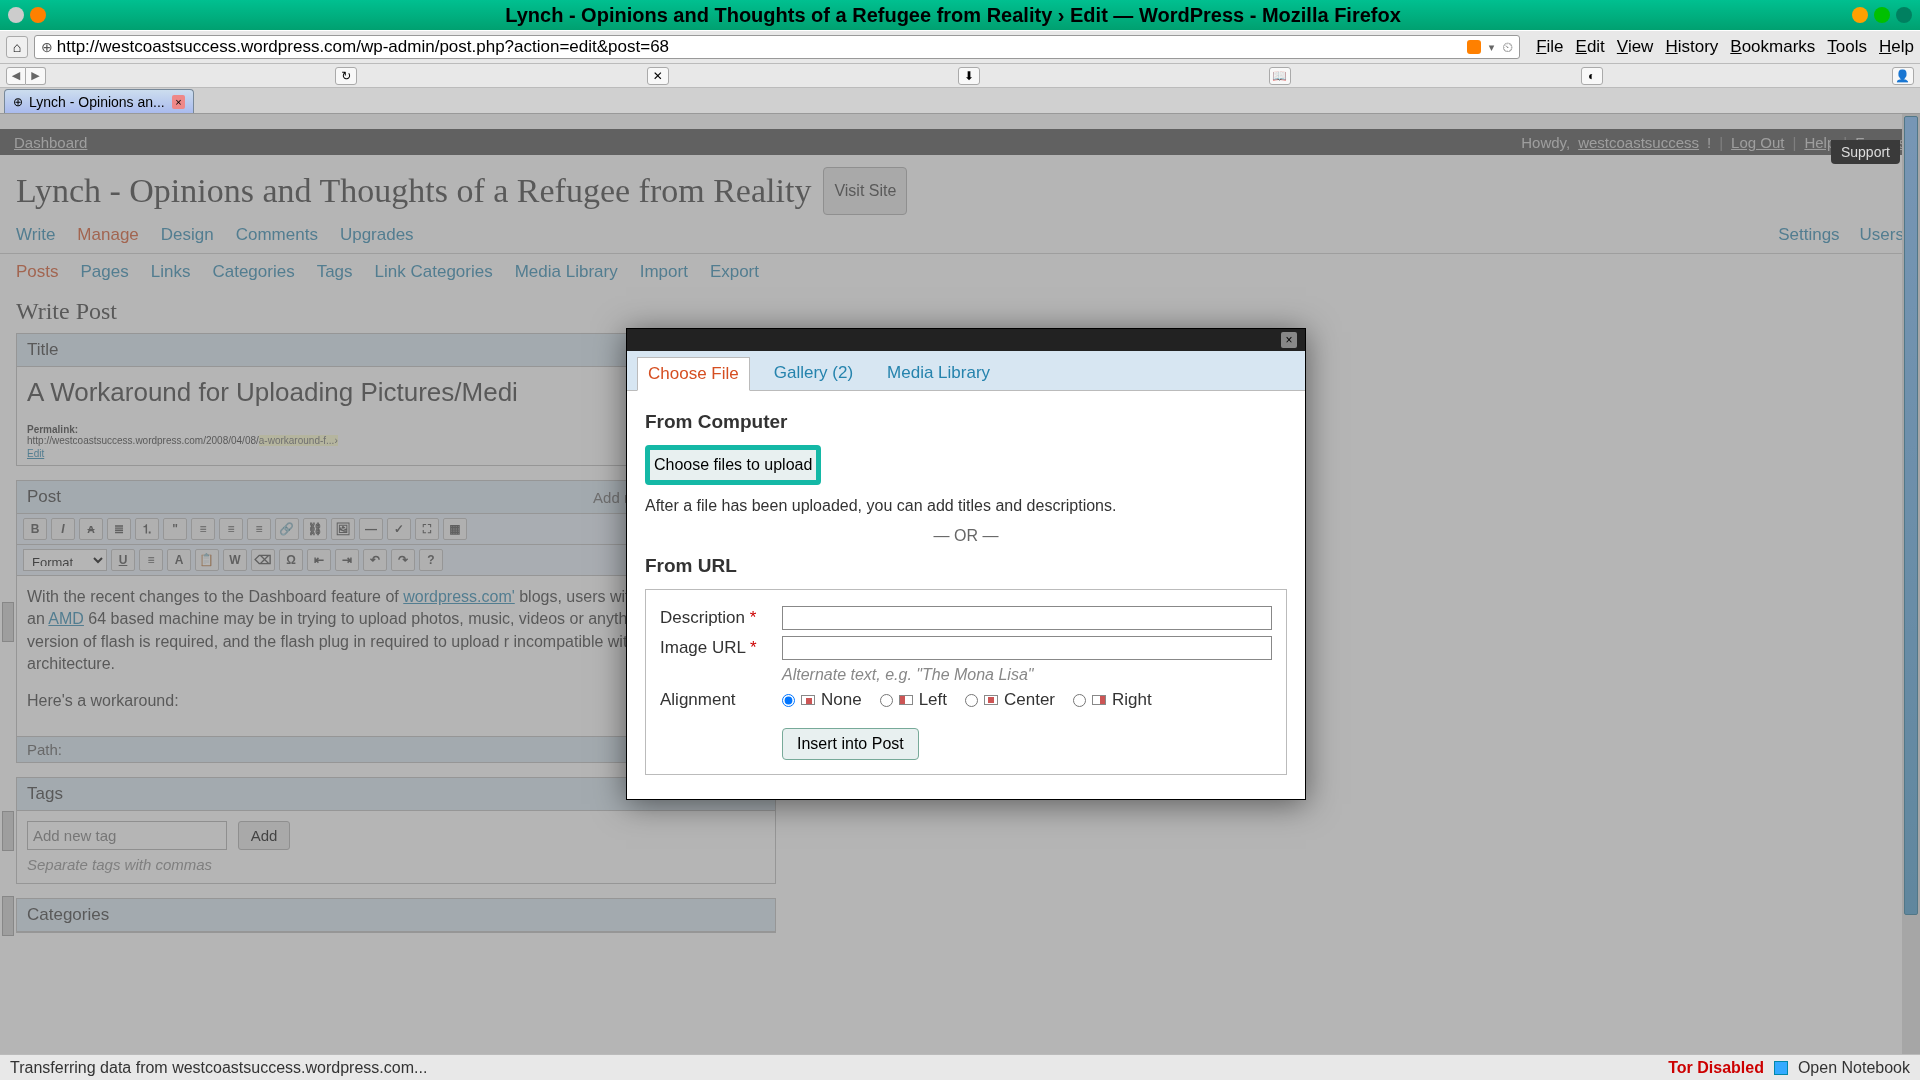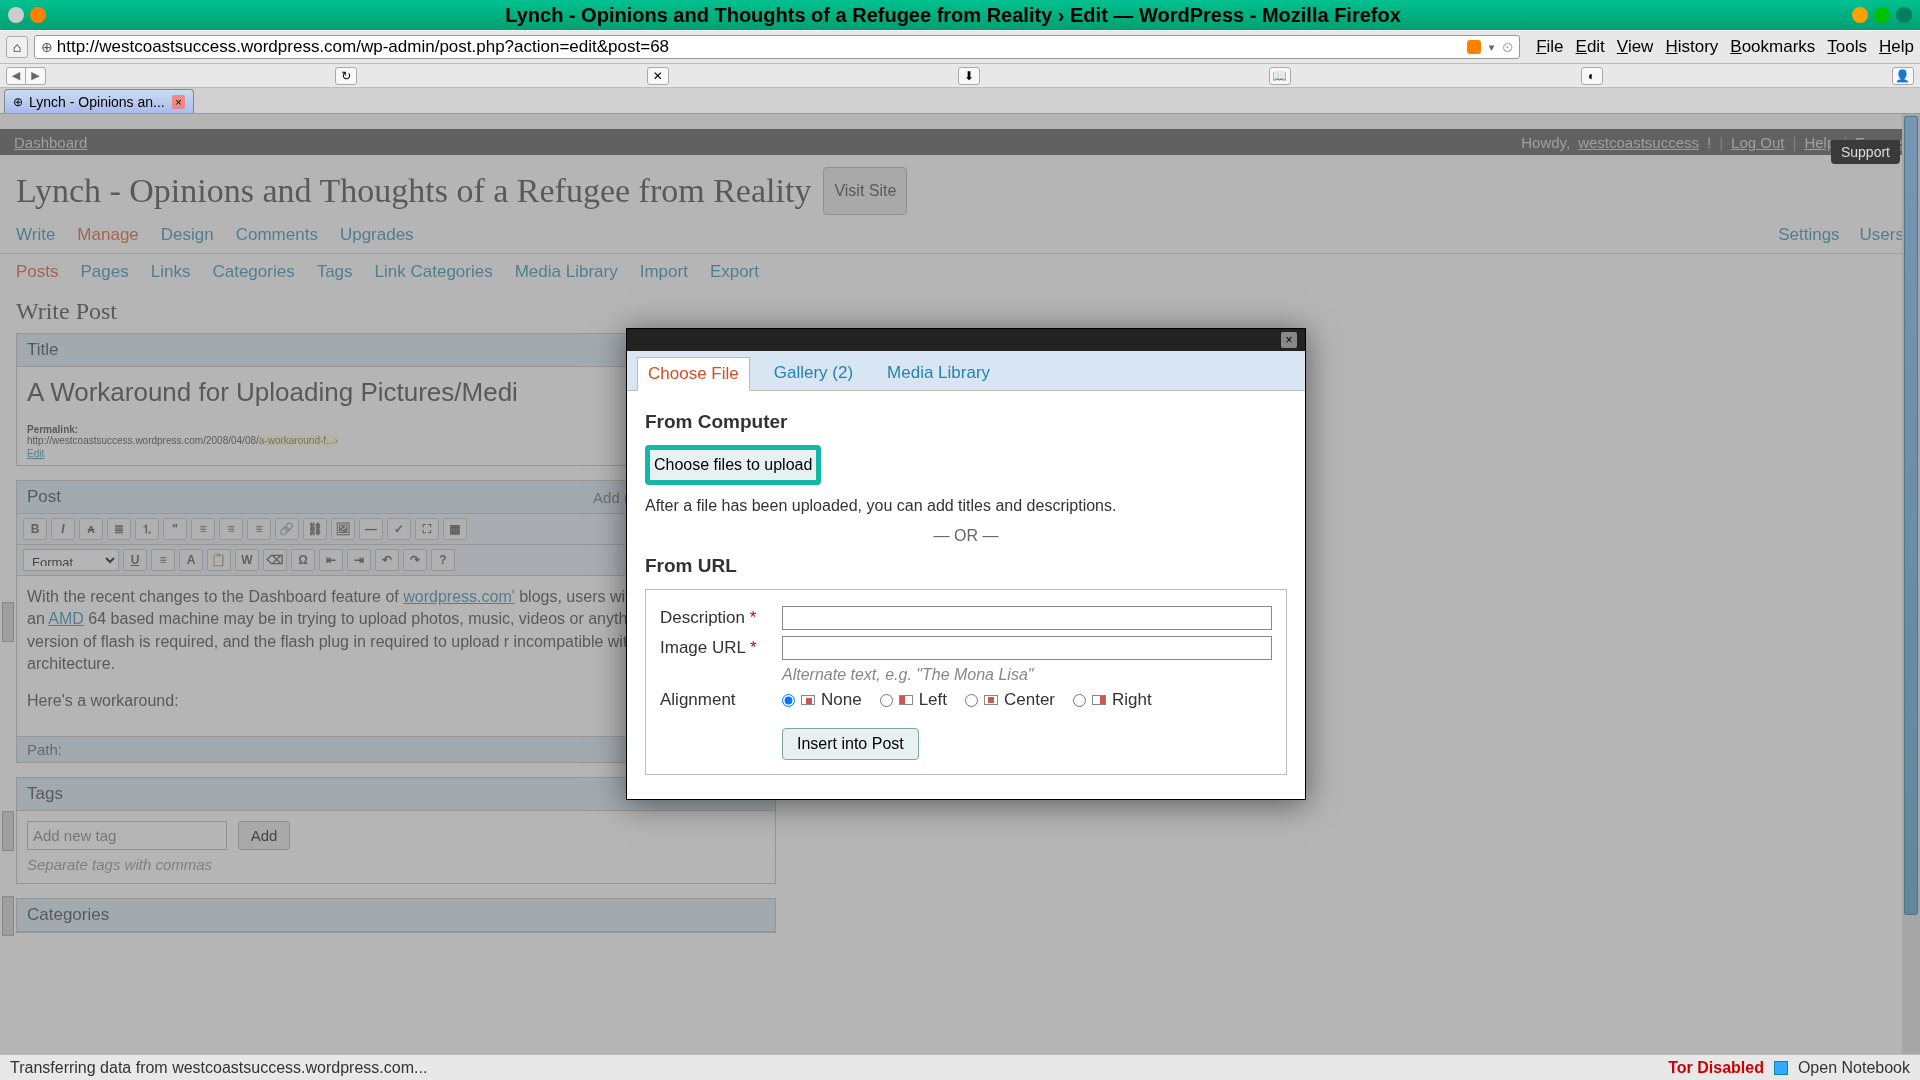--- a/index.html
+++ b/index.html
@@ -83,21 +83,21 @@
 .permalink { padding: 6px 10px; font-size: 10px; color: #333; }
 .permalink .slug { background: #ffffcc; color: #666; }
 .permalink .edit { color: #2583ad; text-decoration: underline; display: block; margin-top: 2px; }
 
 
 .editor .mb-head { display: flex; justify-content: space-between; }
 .media-icons { display: flex; gap: 6px; align-items: center; font-size: 15px; color: #666; }
 .media-icons .mi { width: 18px; height: 16px; background: #aaa; border: 1px solid #888; border-radius: 2px; }
 .toolbar-row { background: #e4eef8; border-bottom: 1px solid #bbb; padding: 4px 6px; display: flex; gap: 4px; flex-wrap: wrap; align-items: center; }
 .tbtn { width: 24px; height: 22px; background: #f4f4f4; border: 1px solid #bbb; border-radius: 2px; display: flex; align-items: center; justify-content: center; font-size: 12px; color: #444; font-weight: bold; }
-.format-sel { width: 96px; height: 22px; background: #fff; border: 1px solid #bbb; font-size: 13px; padding: 4px 4px; }
+.format-sel { width: 84px; height: 22px; background: #fff; border: 1px solid #bbb; font-size: 13px; padding: 4px 4px; }
 .editor-body { min-height: 160px; padding: 10px; font-size: 16px; color: #333; line-height: 1.4; }
 .editor-body a { color: #2583ad; text-decoration: underline; }
 .editor-path { background: #d7e6f2; border-top: 1px solid #bbb; padding: 4px 10px; font-size: 15px; color: #555; }
 
 
 .tags-body { padding: 10px; }
 .tags-body input { width: 200px; padding: 5px; border: 1px solid #aaa; font-size: 15px; color: #888; }
 .tags-body button { padding: 5px 12px; background: #e4e4e4; border: 1px solid #aaa; border-radius: 3px; margin-left: 6px; font-size: 15px; }
 .tags-body .hint { font-style: italic; color: #888; margin-top: 6px; font-size: 15px; }
 

